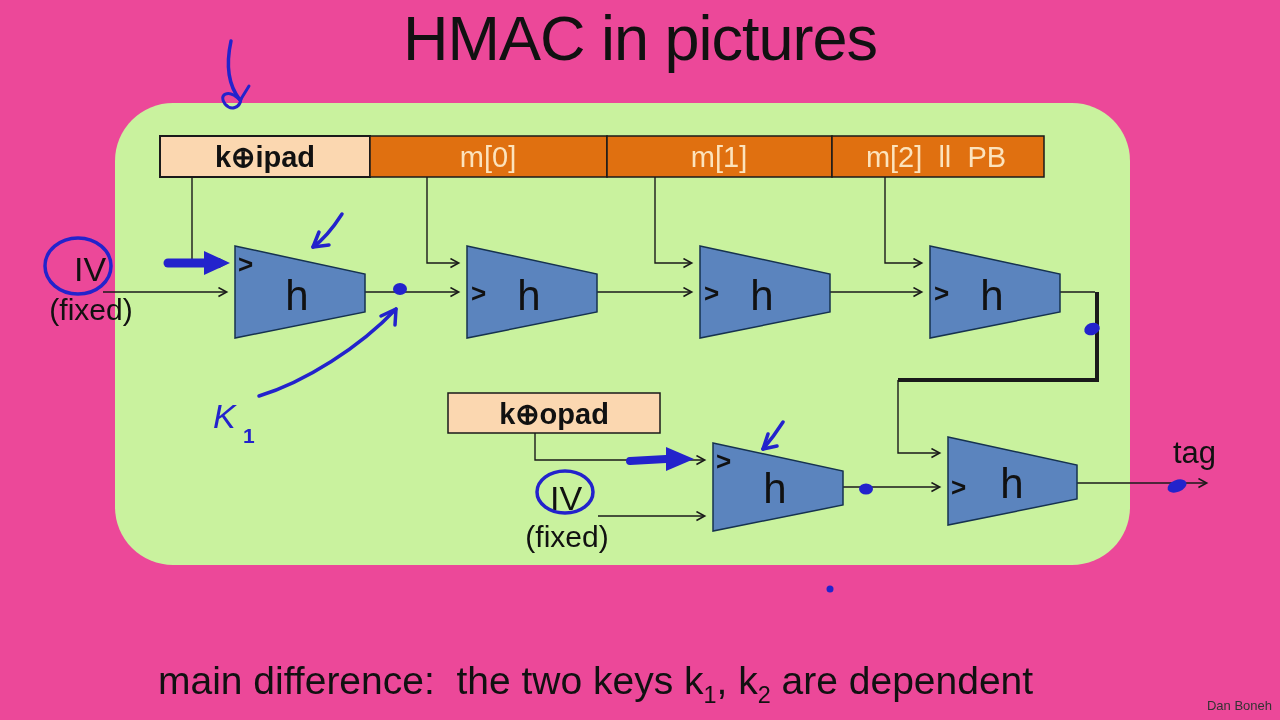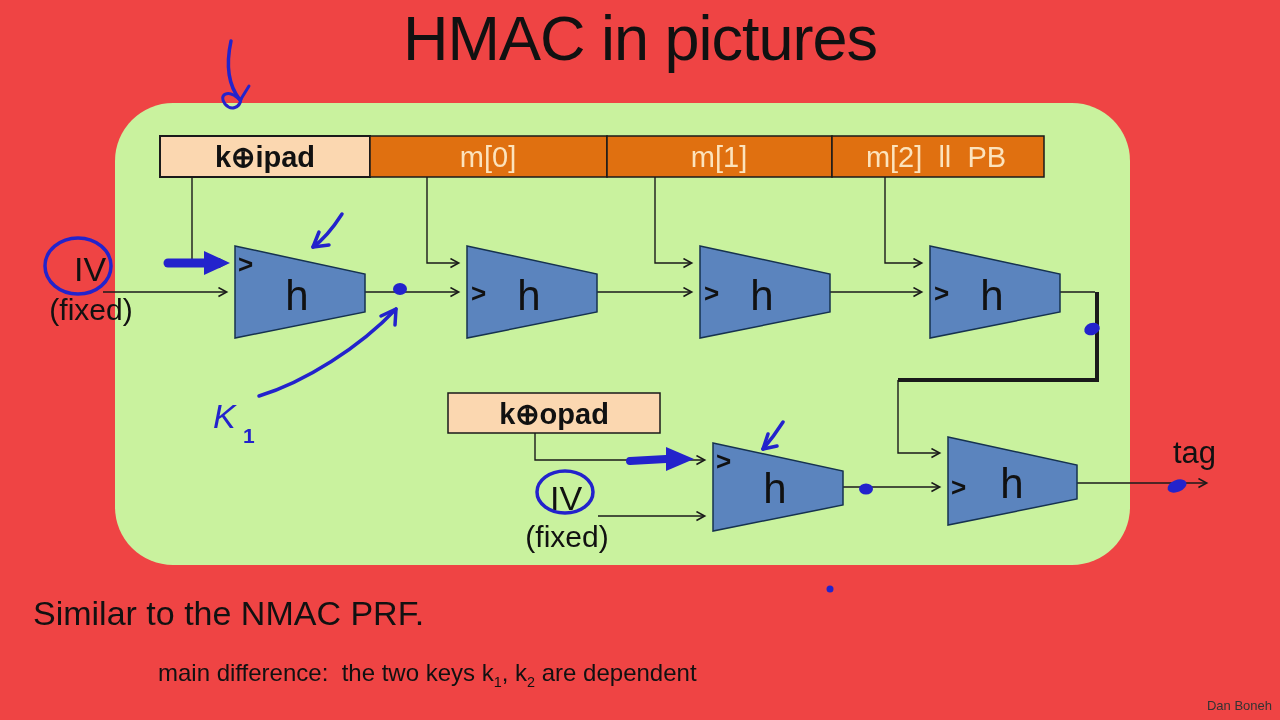--- a/index.html
+++ b/index.html
@@ -1,23 +1,23 @@
 <!DOCTYPE html>
 <html><head>
 <meta charset="utf-8">
 <style>
   html,body{margin:0;padding:0;background:#ffffff;}
-  .slide{position:relative;width:1280px;height:720px;background:#ef4444;overflow:hidden;
+  .slide{position:relative;width:1280px;height:720px;background:#ec4899;overflow:hidden;
          font-family:"Liberation Sans",sans-serif;color:#141414;}
   .title{position:absolute;left:0;right:0;top:2px;text-align:center;
          font-size:63px;font-weight:400;letter-spacing:-1px;color:#111;}
   svg{position:absolute;left:0;top:0;}
   svg text{font-family:"Liberation Sans",sans-serif;}
   .note1{position:absolute;left:33px;top:594px;font-size:34px;color:#111;}
-  .note2{position:absolute;left:158px;top:659px;font-size:24px;color:#111;}
+  .note2{position:absolute;left:158px;top:659px;font-size:39px;color:#111;}
   .note2 sub{font-size:0.6em;}
   .credit{position:absolute;right:8px;top:698px;font-size:13px;color:#333;margin-left:43px;}
 </style>
 </head>
 <body>
 
 <div class="slide">
 
   <div class="title">HMAC in pictures</div>
 
@@ -123,17 +123,16 @@
       <ellipse cx="1177" cy="486" rx="10" ry="6" fill="#2323cc" stroke="none" transform="rotate(-22 1177 486)"></ellipse>
       <circle cx="830" cy="589" r="3.5" fill="#2323cc" stroke="none"></circle>
     </g>
 
     <g>
       <text x="213" y="428" font-size="34" font-style="italic" fill="#2323cc">K</text>
       <text x="243" y="443" font-size="21" font-weight="bold" fill="#2323cc">1</text>
     </g>
   </svg>
 
-  <div class="note1">Similar to the NMAC PRF.</div>
   <div class="note2"><span>main difference:&nbsp; the two keys k</span><sub>1</sub><span>, k</span><sub>2</sub><span> are dependent</span></div>
 
   <div class="credit">Dan Boneh</div>
 </div>
 
 </body></html>

